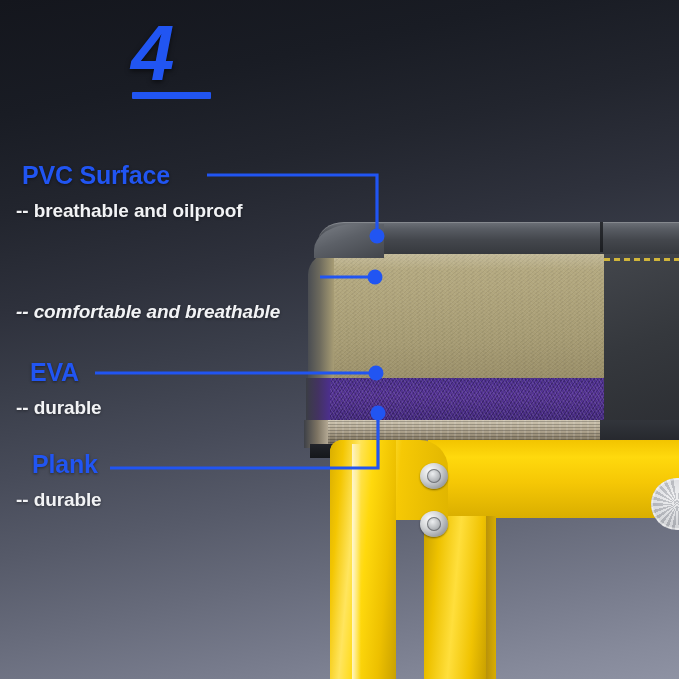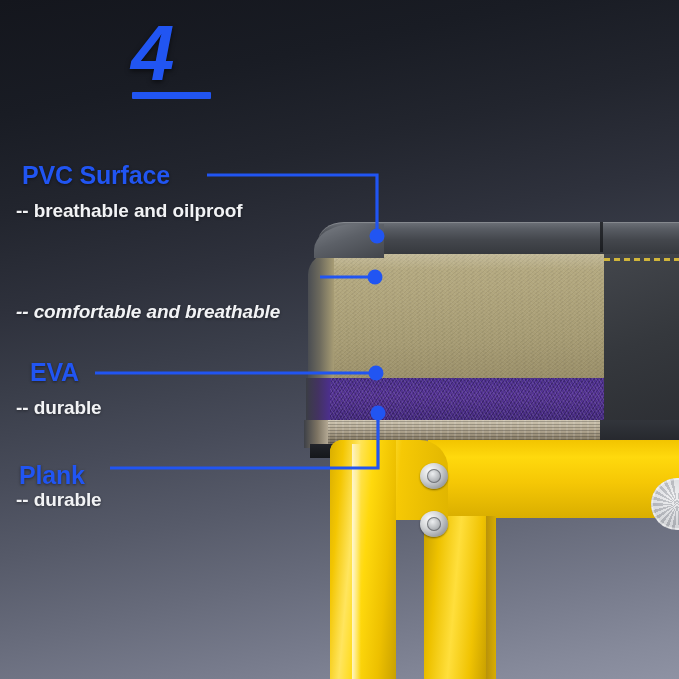--- a/index.html
+++ b/index.html
@@ -186,21 +186,21 @@
     position:absolute;font-weight:bold;color:#f2f3f5;white-space:nowrap;
     font-size:19px;line-height:19px;letter-spacing:-.1px;
     text-shadow:0 1px 3px rgba(0,0,0,.4);
   }
   #lbl-pvc-title{left:22px;top:163px;}
   #lbl-pvc-sub{left:16px;top:201px;}
   #lbl-pu-title{left:18px;top:262px;}
   #lbl-pu-sub{left:16px;top:302px;font-style:italic;}
   #lbl-eva-title{left:18px;top:360px;margin-left:12px;}
   #lbl-eva-sub{left:16px;top:398px;}
-  #lbl-plank-title{left:19px;top:452px;margin-top:11px;}
+  #lbl-plank-title{left:32px;top:452px;}
   #lbl-plank-sub{left:16px;top:490px;}
 
   
   #leaders{position:absolute;left:0;top:0;width:679px;height:679px;}
 </style>
 </head>
 <body>
 
 <div id="stage">
 

